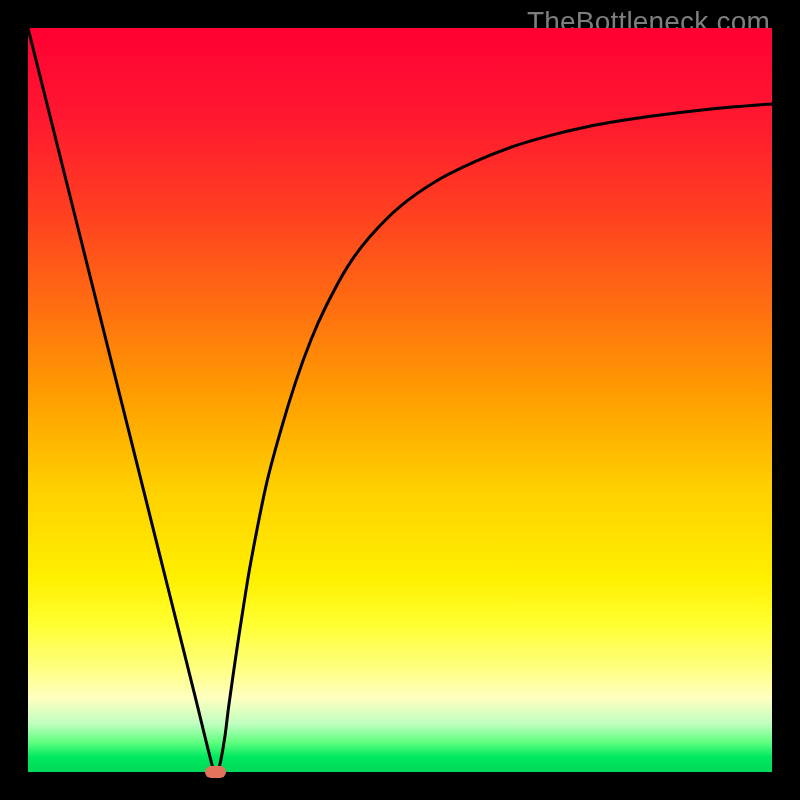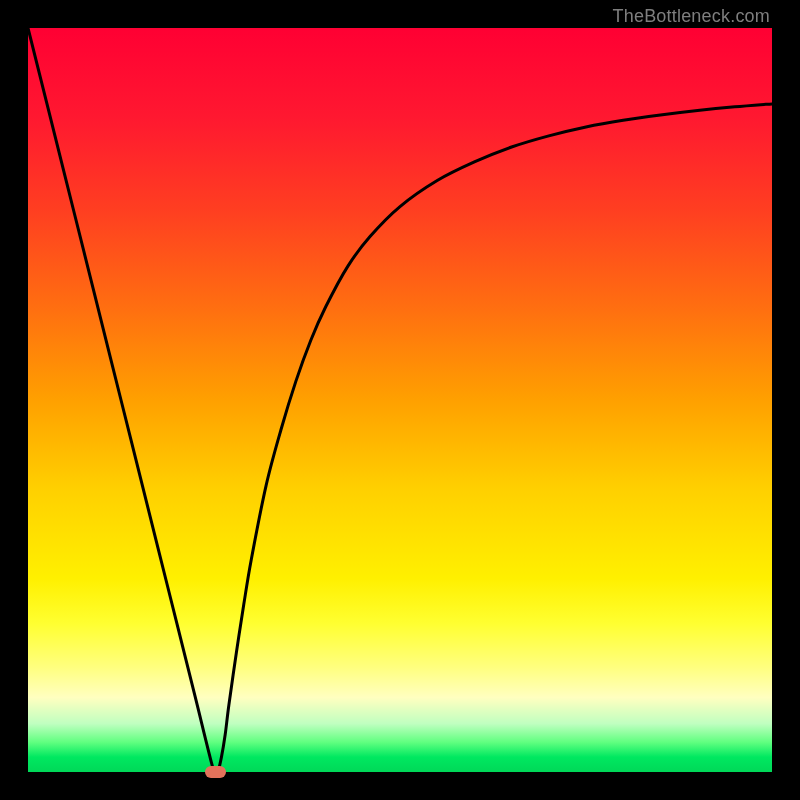--- a/index.html
+++ b/index.html
@@ -34,21 +34,21 @@
     left: 0;
     top: 0;
     width: 100%;
     height: 100%;
   }
   .watermark {
     position: absolute;
     top: 6px;
     right: 30px;
     font-family: Arial, Helvetica, sans-serif;
-    font-size: 18px;
+    font-size: 28px;
     font-weight: 500;
     color: #7e7e7e;
     letter-spacing: 0.2px;
   }
   .marker {
     position: absolute;
     background: #e2725b;
     border-radius: 6px;
   }
 </style>

